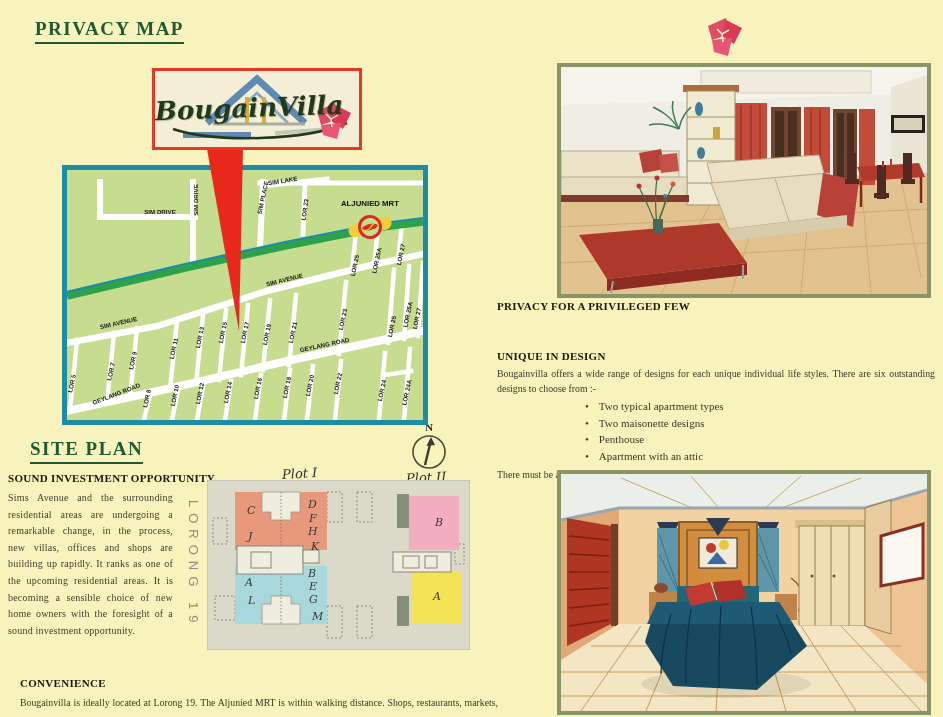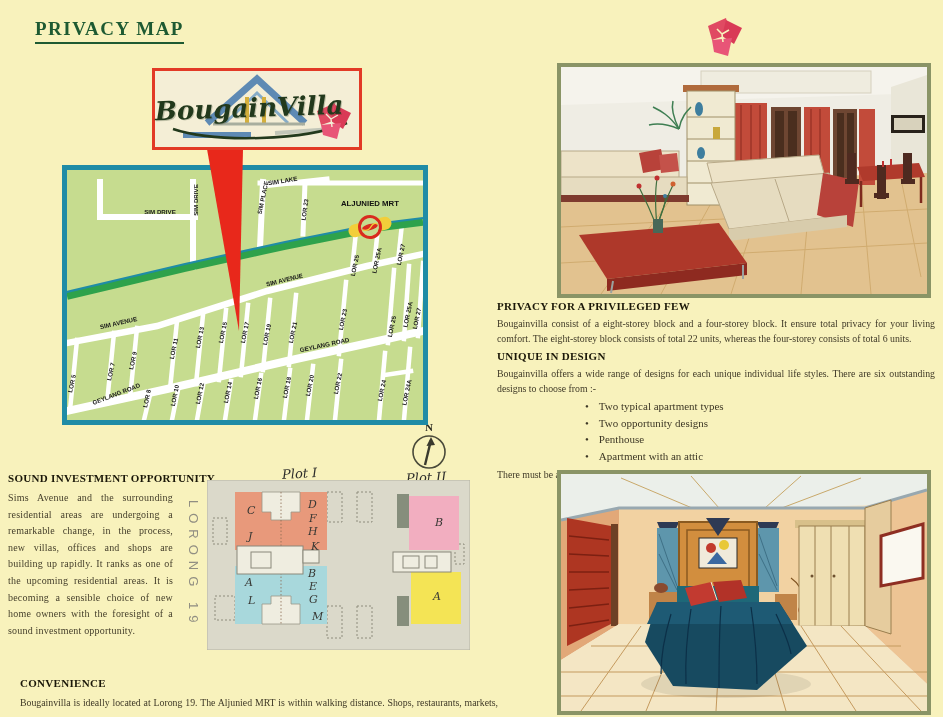--- a/index.html
+++ b/index.html
@@ -152,20 +152,23 @@
         <text x="163" y="223" transform="rotate(-78 163 223)" class="street-label">LOR 14</text>
         <text x="193" y="219" transform="rotate(-78 193 219)" class="street-label">LOR 16</text>
         <text x="222" y="218" transform="rotate(-78 222 218)" class="street-label">LOR 18</text>
         <text x="245" y="216" transform="rotate(-78 245 216)" class="street-label">LOR 20</text>
         <text x="273" y="214" transform="rotate(-78 273 214)" class="street-label">LOR 22</text>
         <text x="317" y="221" transform="rotate(-78 317 221)" class="street-label">LOR 24</text>
         <text x="342" y="223" transform="rotate(-78 342 223)" class="street-label">LOR 24A</text>
       </svg>
   </div>
 
+  <div class="abs" style="left:30px;top:438px;">
+    <span class="green-heading">SITE PLAN</span>
+  </div>
 
   <div class="abs" style="left:405px;top:421px;width:48px;height:60px;text-align:center;">
     <div style="font-weight:bold;font-size:11px;color:#2A2A20;">N</div>
     <svg width="40" height="40" viewBox="0 0 40 40">
       <circle cx="20" cy="19" r="16" fill="none" stroke="#4A4A3A" stroke-width="1.6"></circle>
       <line x1="16" y1="32" x2="22" y2="7" stroke="#3A3A2E" stroke-width="2.4"></line>
       <polygon points="22,4 17.5,13 26,12" fill="#3A3A2E"></polygon>
     </svg>
   </div>
 
@@ -320,29 +323,28 @@
       </g>
       <line x1="322" y1="94" x2="322" y2="100" stroke="#C03030" stroke-width="2"></line>
       <line x1="330" y1="92" x2="330" y2="99" stroke="#C03030" stroke-width="2"></line>
       <rect x="330" y="48" width="34" height="18" fill="#28221A"></rect>
       <rect x="333" y="51" width="28" height="12" fill="#D8D2BC"></rect>
     </svg>
   </div>
 
   <div class="abs" style="left:497px;top:300px;width:438px;">
     <div class="sec-heading">PRIVACY FOR A PRIVILEGED FEW</div>
-    <p class="right-body" style="margin:4px 0 0 0;">Bougainvilla consist of a eight-storey block and a four-storey block. It ensure total privacy for your living comfort. The eight-storey block consists of total 22 units, whereas the four-storey consists of total 6 units.</p>
   </div>
 
   <div class="abs" style="left:497px;top:350px;width:438px;">
     <div class="sec-heading">UNIQUE IN DESIGN</div>
     <p class="right-body" style="margin:4px 0 0 0;">Bougainvilla offers a wide range of designs for each unique individual life styles. There are six outstanding designs to choose from :-</p>
     <ul class="design-list" style="margin:3px 0 0 88px;">
         <li>Two typical apartment types</li>
-        <li>Two opportunity designs</li>
+        <li>Two maisonette designs</li>
         <li>Penthouse</li>
         <li>Apartment with an attic</li>
       </ul>
     <p class="right-body" style="margin:3px 0 0 0;">There must be a choice that will satisfy your unique character and living styles.</p>
   </div>
 
   <div class="abs art-frame" style="left:557px;top:470px;width:366px;height:237px;">
     <svg width="366" height="237" viewBox="0 0 366 237">
       <rect width="366" height="237" fill="#F0E6D0"></rect>
       <polygon points="0,0 366,0 366,28 0,46" fill="#EBEFEA"></polygon>

